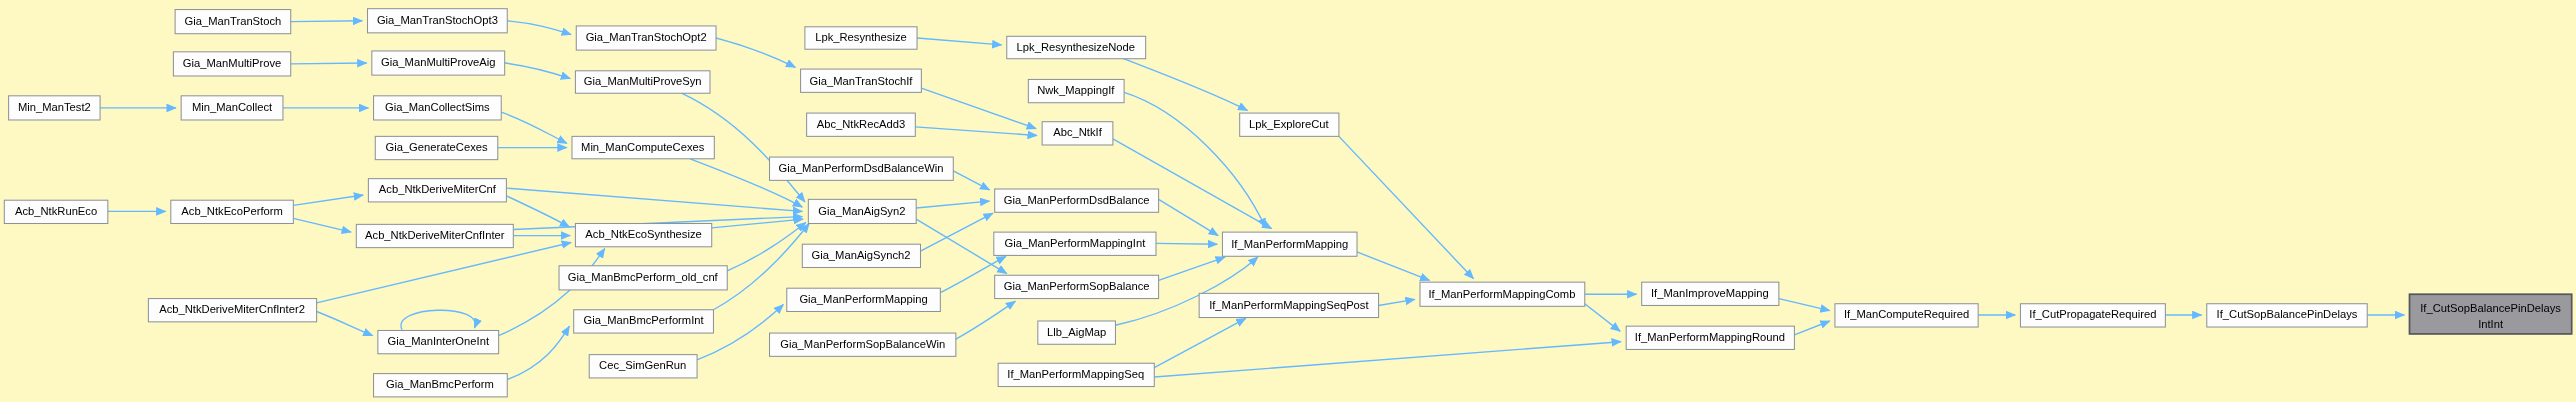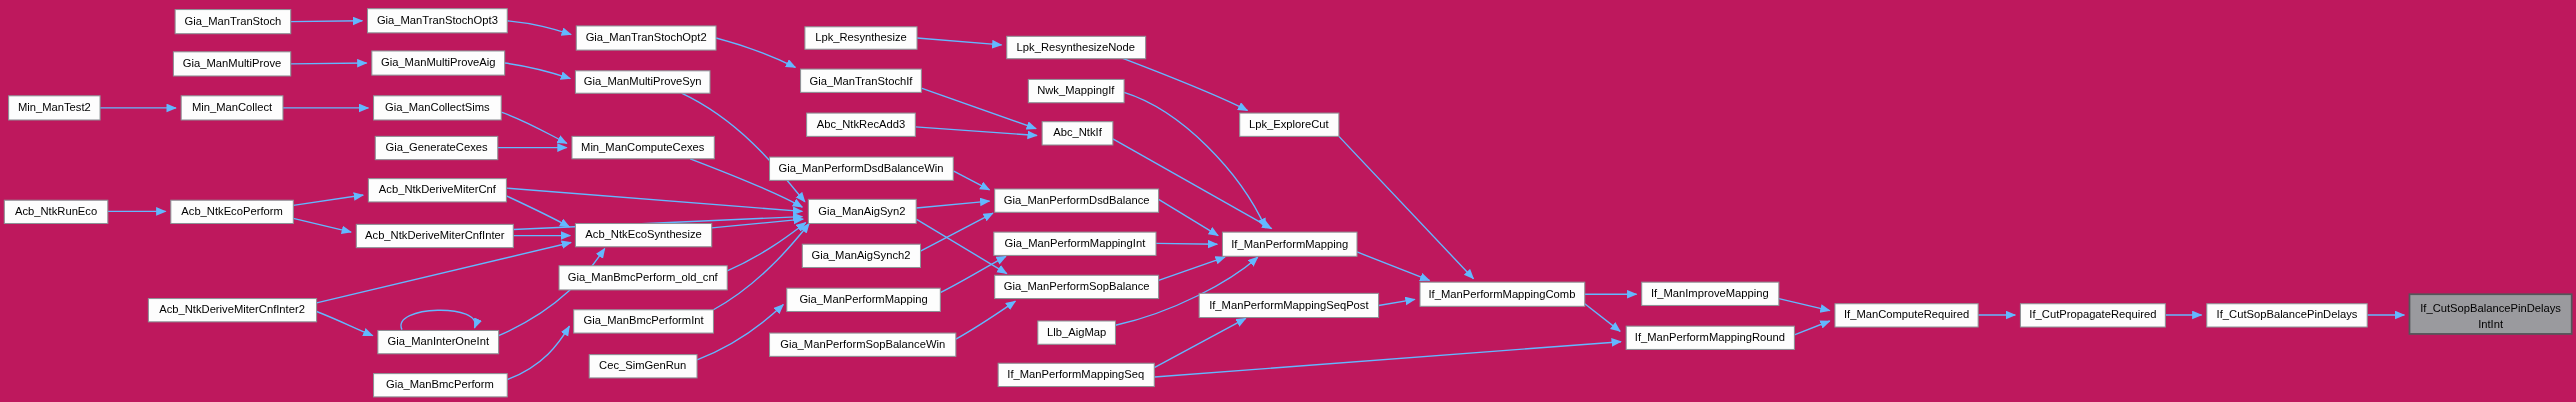--- a/index.html
+++ b/index.html
@@ -1,16 +1,16 @@
 <!DOCTYPE html>
 <html style="font-size:14px"><head>
 <meta charset="utf-8">
 <style>
   html,body{margin:0;padding:0;background:#000;}
-  #stage{position:relative;width:2576px;height:403px;background:#be185d;overflow:hidden;}
+  #stage{position:relative;width:2576px;height:403px;background:#fef9c3;overflow:hidden;}
   svg{display:block;}
   .node rect{fill:#fdfdfd;stroke:#8c9296;stroke-width:1.2;}
   .node.hl rect{fill:#9a9a9e;stroke:#54565a;stroke-width:2;}
   .node text{font:13px "Liberation Sans", sans-serif;fill:#000;text-anchor:middle;}
   .edge{fill:none;stroke:#63b8ff;stroke-width:1.6;}
 </style>
 </head>
 <body>
 
 <div id="stage">

